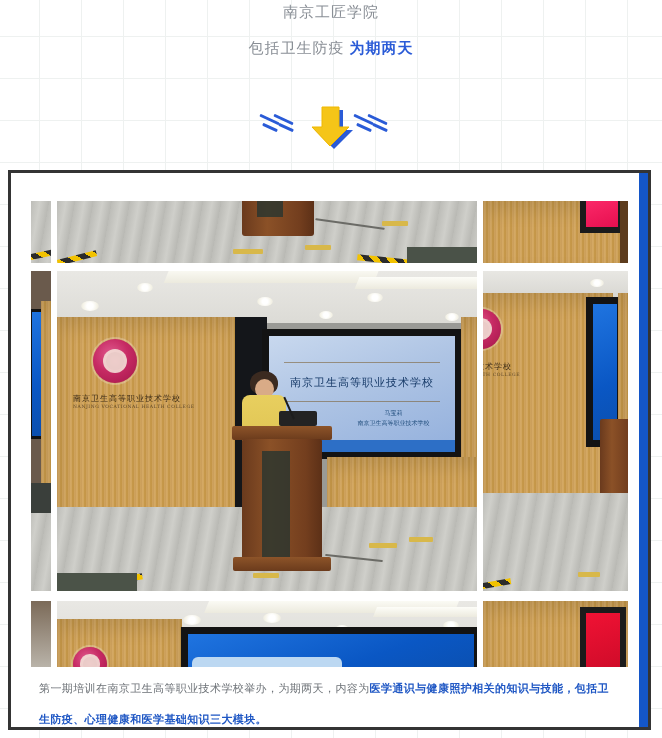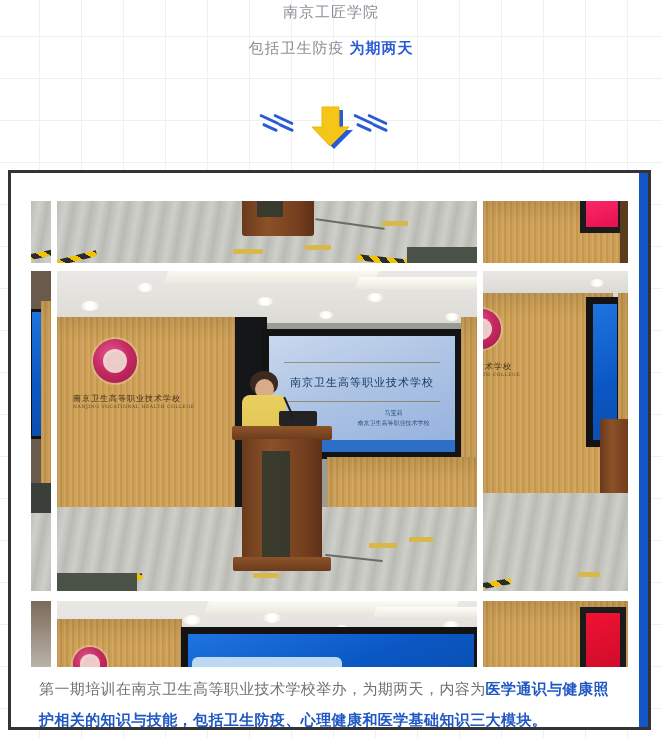--- a/index.html
+++ b/index.html
@@ -300,21 +300,21 @@
     position: absolute;
     background: #3a3f3b;
   }
 
   
   #caption {
     position: absolute;
     left: 28px;
     top: 500px;
     width: 580px;
-    font-size: 15px;
+    font-size: 11px;
     line-height: 31px;
     letter-spacing: .4px;
   }
   #caption .plain { color: #6d7277; }
   #caption .accent { color: #1f57c4; font-weight: bold; }
 </style>
 </head>
 <body>
 
 <div id="page">

